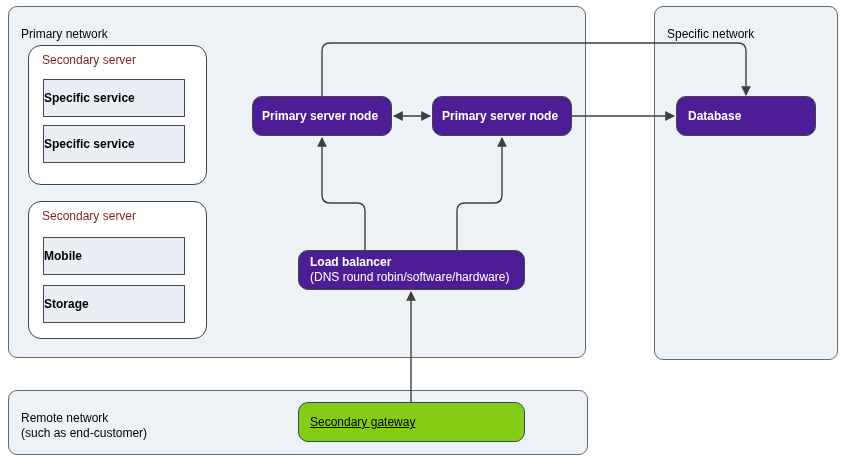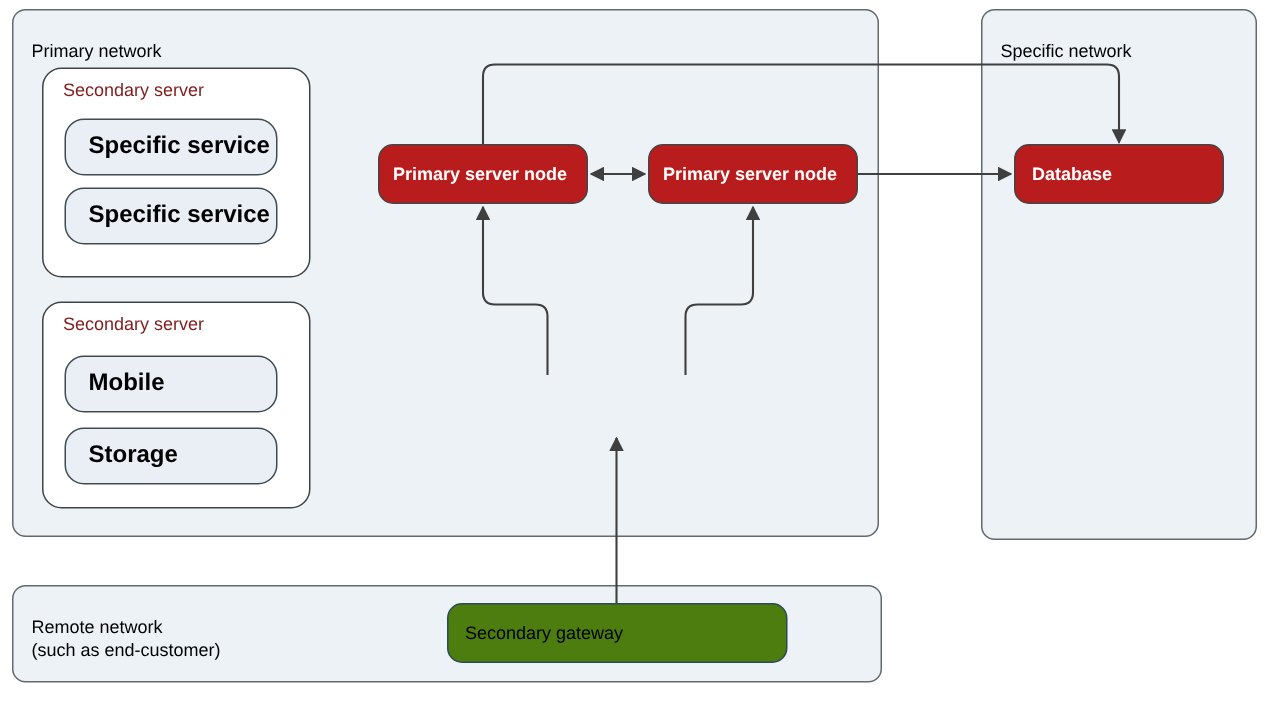--- a/index.html
+++ b/index.html
@@ -18,36 +18,36 @@
   }
   
   .group{
     position:absolute;background:#ffffff;border:1.5px solid #3f4448;
     border-radius:13px;z-index:2;
   }
   .group-label{padding:7px 0 0 13px;font-size:12px;color:#7f1d1d;}
   
   .svc{
     position:absolute;background:#e9eff5;border:1.5px solid #3f4a52;
-    border-radius:13px;z-index:2;display:flex;align-items:center;
-    padding-left:15px;font-size:16px;font-weight:bold;color:#000000;
+    border-radius:0;z-index:2;display:flex;align-items:center;
+    padding-left:0;font-size:12px;font-weight:bold;color:#000000;
   }
   
   .dark{
-    position:absolute;background:#b91c1c;border:1.5px solid #454545;
+    position:absolute;background:#4c1d95;border:1.5px solid #454545;
     border-radius:10px;z-index:2;display:flex;align-items:center;
     padding-left:9px;font-size:12px;font-weight:bold;color:#ffffff;
   }
   .dark.multiline{flex-direction:column;align-items:flex-start;justify-content:center;line-height:15px;}
   .dark .sub{font-weight:normal;}
   
   .teal{
-    position:absolute;background:#4d7c0f;border:1.5px solid #2a4b57;
+    position:absolute;background:#84cc16;border:1.5px solid #2a4b57;
     border-radius:10px;z-index:2;display:flex;align-items:center;
-    padding-left:11px;font-size:12px;color:#000000;
+    padding-left:11px;font-size:12px;color:#000000;text-decoration:underline;
   }
   .wires{position:absolute;left:0;top:0;z-index:1;pointer-events:none;}
 </style>
 </head>
 <body>
 
 <div class="stage">
 
   <div class="net" style="left:8px;top:6px;width:578px;height:352px;">
     <div class="net-label">Primary network</div>
@@ -102,18 +102,22 @@
 
   <div class="dark" style="left:252px;top:96px;width:140px;height:40px;">
     <span>Primary server node</span>
   </div>
   <div class="dark" style="left:432px;top:96px;width:140px;height:40px;">
     <span>Primary server node</span>
   </div>
   <div class="dark" style="left:676px;top:96px;width:140px;height:40px;padding-left:11px;">
     <span>Database</span>
   </div>
+  <div class="dark multiline" style="left:298px;top:250px;width:227px;height:40px;padding-left:11px;">
+    <span>Load balancer</span>
+    <span class="sub">(DNS round robin/software/hardware)</span>
+  </div>
 
   <div class="teal" style="left:298px;top:402px;width:227px;height:40px;">
     <span>Secondary gateway</span>
   </div>
 
 </div>
 
 </body></html>

